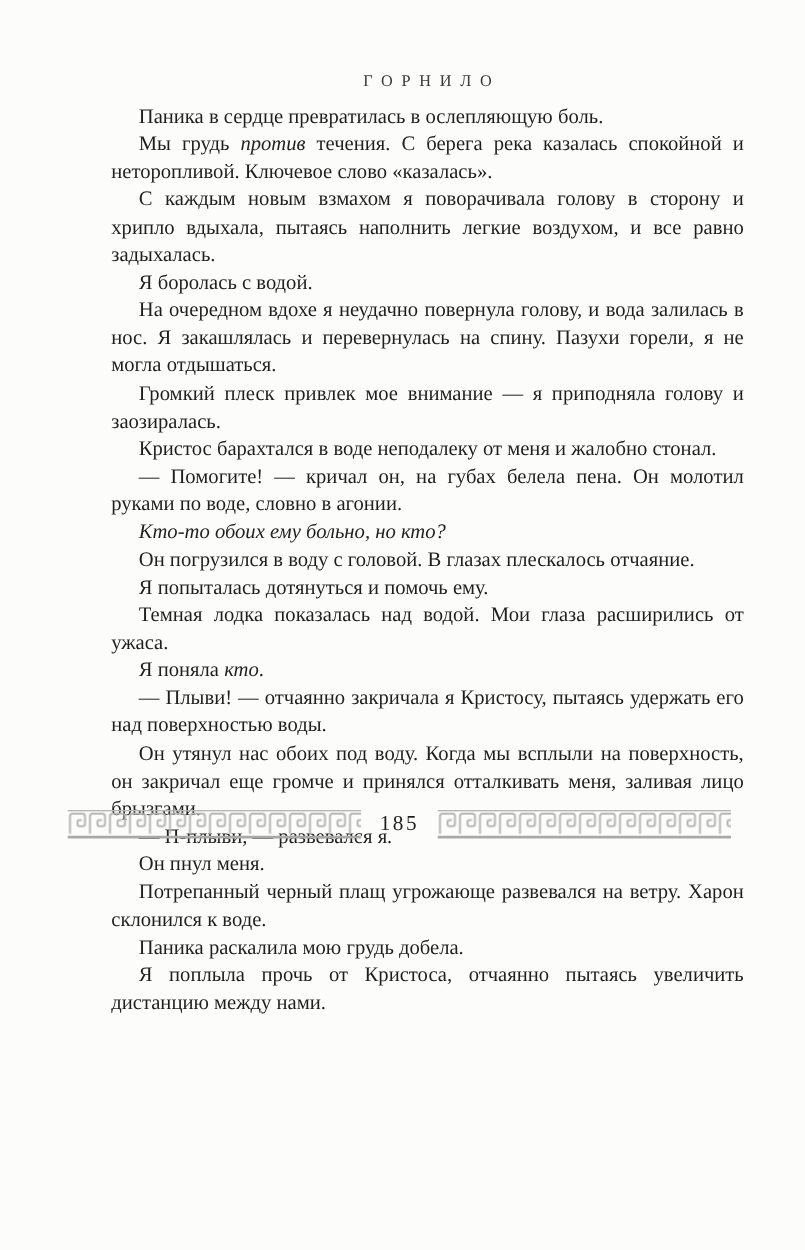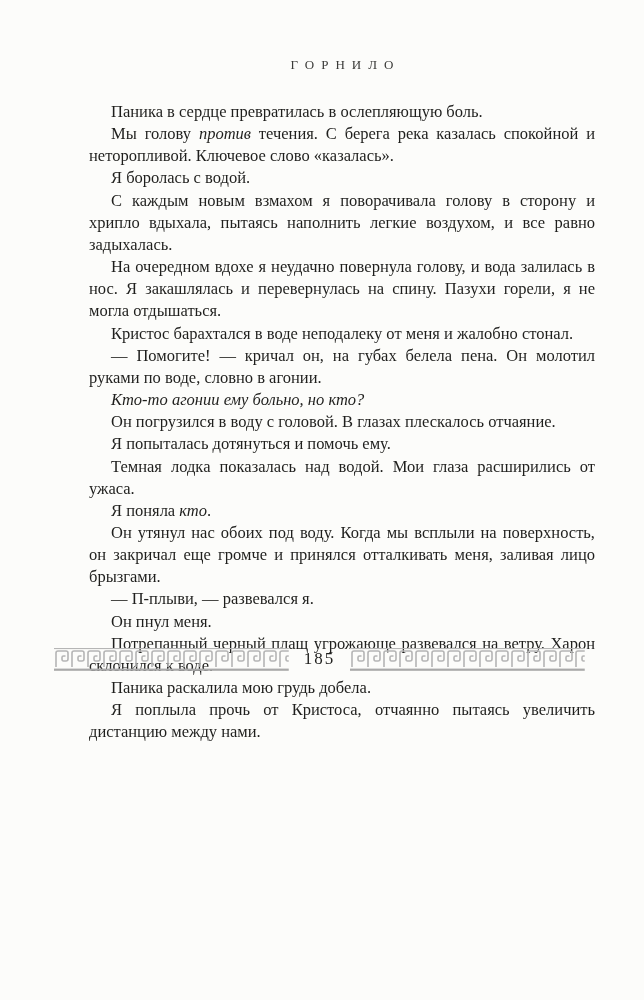--- a/index.html
+++ b/index.html
@@ -27,21 +27,21 @@
   .running-header {
     padding-top: 57px;
     text-align: center;
     font-size: 13px;
     letter-spacing: 7px;
     margin-right: -7px; 
     color: var(--header-ink);
   }
   .text-block {
     width: 506px;
-    margin: 28px auto 0 auto;
+    margin: 9px auto 0 auto;
     font-size: 16.5px;
     line-height: 22.15px;
     text-align: justify;
   }
   .text-block p {
     margin: 0;
     text-indent: 22px;
   }
   .text-block em { }
   .footer {
@@ -68,31 +68,33 @@
 </style>
 </head>
 <body>
 
 <div class="page">
 
   <div class="running-header">ГОРНИЛО</div>
 
   <div class="text-block">
       <p><span>Паника в сердце превратилась в ослепляющую боль.</span></p>
-      <p><span>Мы голову </span><em>против</em><span> течения. С берега река казалась спо­койной и неторопливой. Ключевое слово «казалась».</span></p>
+      <p><span>Мы грудь </span><em>против</em><span> течения. С берега река казалась спо­койной и неторопливой. Ключевое слово «казалась».</span></p>
+      <p><span>С каждым новым взмахом я поворачивала голову в сторо­ну и хрипло вдыхала, пытаясь наполнить легкие воздухом, и все равно задыхалась.</span></p>
       <p><span>Я боролась с водой.</span></p>
-      <p><span>С каждым новым взмахом я поворачивала голову в сторо­ну и хрипло вдыхала, пытаясь наполнить легкие воздухом, и все равно задыхалась.</span></p>
       <p><span>На очередном вдохе я неудачно повернула голову, и вода залилась в нос. Я закашлялась и перевернулась на спину. Па­зухи горели, я не могла отдышаться.</span></p>
+      <p><span>Громкий плеск привлек мое внимание — я приподняла голову и заозиралась.</span></p>
       <p><span>Кристос барахтался в воде неподалеку от меня и жалобно стонал.</span></p>
       <p><span>— Помогите! — кричал он, на губах белела пена. Он моло­тил руками по воде, словно в агонии.</span></p>
-      <p><em>Кто-то агонии ему больно, но кто?</em></p>
+      <p><em>Кто-то обоих ему больно, но кто?</em></p>
       <p><span>Он погрузился в воду с головой. В глазах плескалось отчаяние.</span></p>
       <p><span>Я попыталась дотянуться и помочь ему.</span></p>
       <p><span>Темная лодка показалась над водой. Мои глаза расшири­лись от ужаса.</span></p>
       <p><span>Я поняла </span><em>кто</em><span>.</span></p>
+      <p><span>— Плыви! — отчаянно закричала я Кристосу, пытаясь удержать его над поверхностью воды.</span></p>
       <p><span>Он утянул нас обоих под воду. Когда мы всплыли на по­верхность, он закричал еще громче и принялся отталкивать меня, заливая лицо брызгами.</span></p>
       <p><span>— П-плыви, — развевался я.</span></p>
       <p><span>Он пнул меня.</span></p>
       <p><span>Потрепанный черный плащ угрожающе развевался на ветру. Харон склонился к воде.</span></p>
       <p><span>Паника раскалила мою грудь добела.</span></p>
       <p><span>Я поплыла прочь от Кристоса, отчаянно пытаясь увеличить дистанцию между нами.</span></p>
     </div>
 
   <div class="footer">
 

